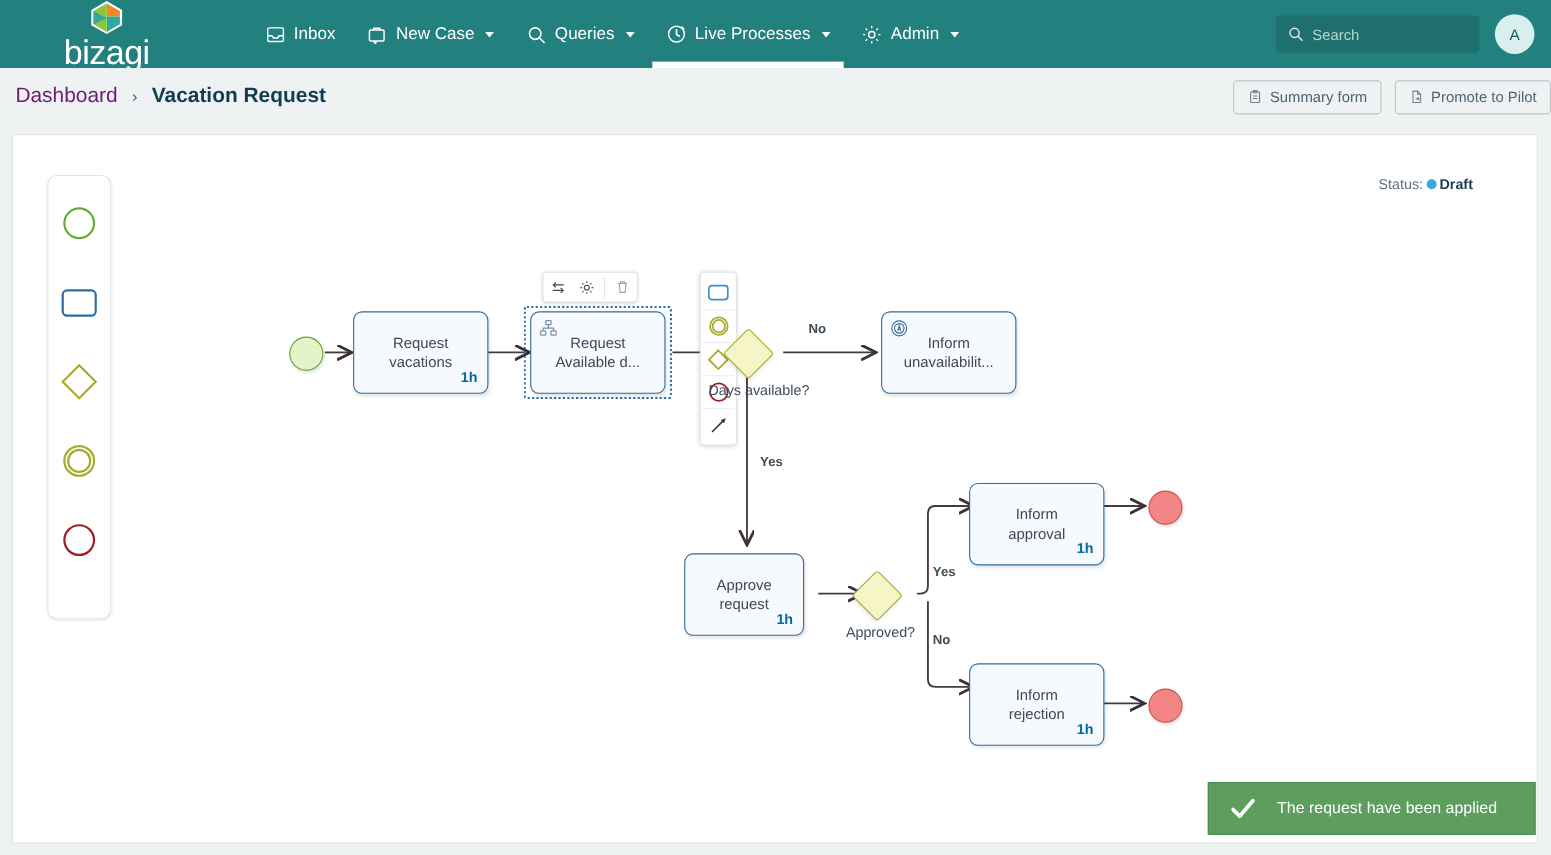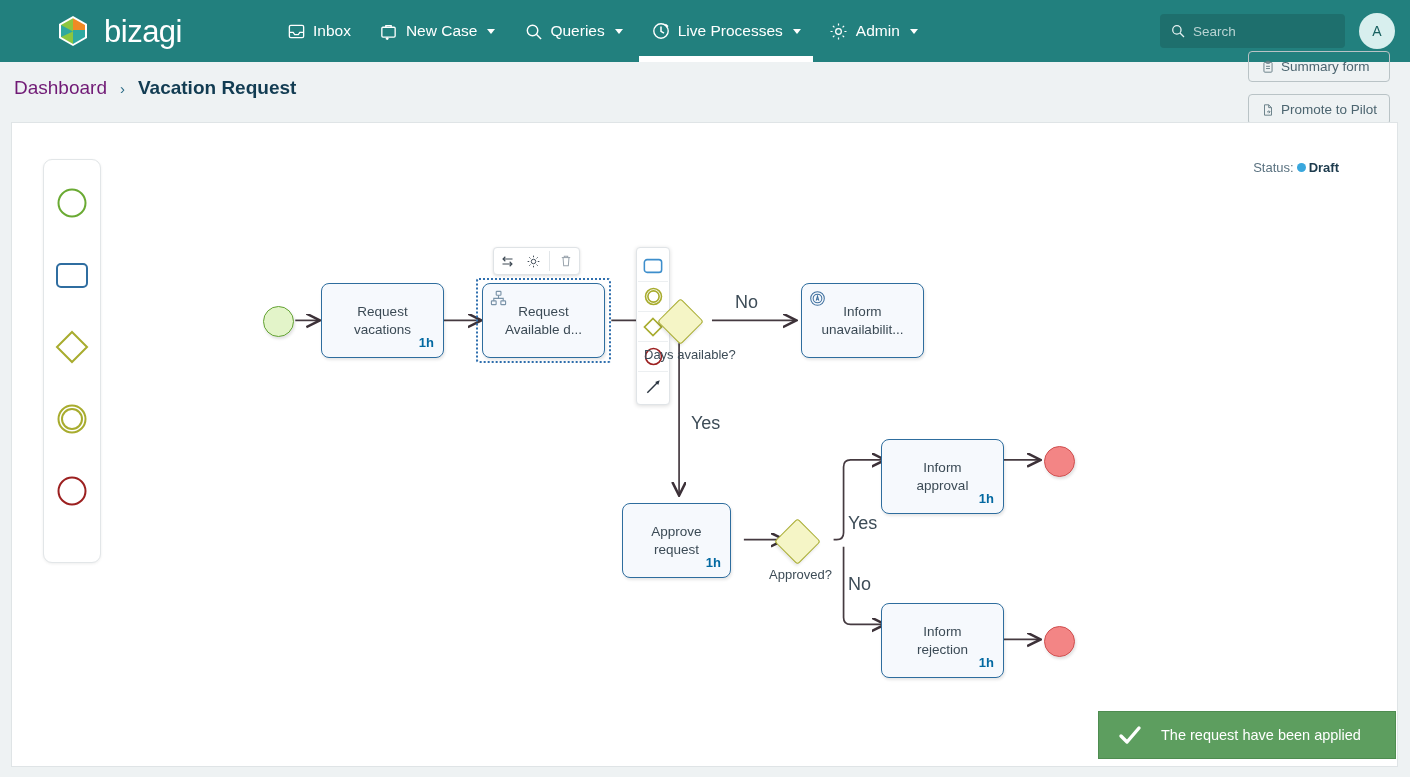--- a/index.html
+++ b/index.html
@@ -10,22 +10,22 @@
     overflow: hidden;
   }
 
   
   .topnav {
     position: absolute; left: 0; top: 0; width: 1410px; height: 62px;
     background: #22807e;
     display: flex; align-items: center;
   }
   .logo-wrap {
-    display: flex; align-items: center; gap: 16px;
-    margin-left: 58px; height: 62px;
+    display: flex; align-items: center; gap: 0;
+    margin-left: 58px; height: 62px; flex-direction: column;
   }
   .logo-mark { width: 30px; height: 32px; flex: 0 0 auto; }
   .logo-text {
     color: #ffffff; font-size: 31px; letter-spacing: -0.5px;
     font-weight: 400; line-height: 1;
   }
   .nav-items { display: flex; align-items: center; height: 62px; margin-left: 90px; gap: 0; }
   .nav-item {
     position: relative;
     display: flex; align-items: center; gap: 7px;
@@ -69,21 +69,21 @@
   
   .crumbbar {
     position: absolute; left: 0; top: 62px; width: 1410px; height: 52px;
     display: flex; align-items: center;
     background: #eef2f3;
   }
   .crumbs { display: flex; align-items: center; gap: 13px; margin-left: 14px; }
   .crumb-link { color: #701a75; font-size: 19px; cursor: pointer; }
   .crumb-sep { color: #2a6b86; font-size: 15px; }
   .crumb-current { color: #123c52; font-size: 19px; font-weight: bold; }
-  .crumb-actions { margin-left: auto; margin-right: 20px; display: flex; gap: 12px; flex-direction: column; }
+  .crumb-actions { margin-left: auto; margin-right: 0; display: flex; gap: 12px; }
   .ghost-btn {
     height: 31px; padding: 0 12px;
     background: transparent; border: 1px solid #b9c3c6; border-radius: 4px;
     color: #4c6570; font-size: 13.5px; cursor: pointer;
     display: flex; align-items: center; gap: 6px;
     font-family: "Liberation Sans", sans-serif;
   }
 
   
   .canvas {
@@ -153,21 +153,21 @@
 
   .evt { position: absolute; border-radius: 50%; cursor: pointer; }
   .evt-start { background: #e3f4c9; border: 1.8px solid #64a334; box-shadow: 1px 2px 3px rgba(0,0,0,.12); }
   .evt-end   { background: #f38585; border: 1.8px solid #d05050; box-shadow: 1px 2px 3px rgba(0,0,0,.12); }
 
   .gw {
     position: absolute; background: #f5f5c6; border: 1.8px solid #a8ac2e;
     transform: rotate(45deg); border-radius: 3px; cursor: pointer;
     box-shadow: 1px 2px 3px rgba(0,0,0,.10);
   }
-  .flowlabel { position: absolute; color: #3d4c57; font-size: 18px; white-space: nowrap; }
+  .flowlabel { position: absolute; color: #3d4c57; font-size: 12px; white-space: nowrap; font-weight: bold; }
   .nodelabel { position: absolute; color: #3d4c57; font-size: 13px; white-space: nowrap; }
 
   svg.flows { position: absolute; inset: 0; width: 100%; height: 100%; pointer-events: none; }
 
   
   .toast {
     position: absolute; left: 1098px; top: 711px;
     width: 298px; height: 48px;
     background: #5d9e5f; border: 1px solid #4e8c50;
     display: flex; align-items: center; gap: 18px; padding-left: 18px;

